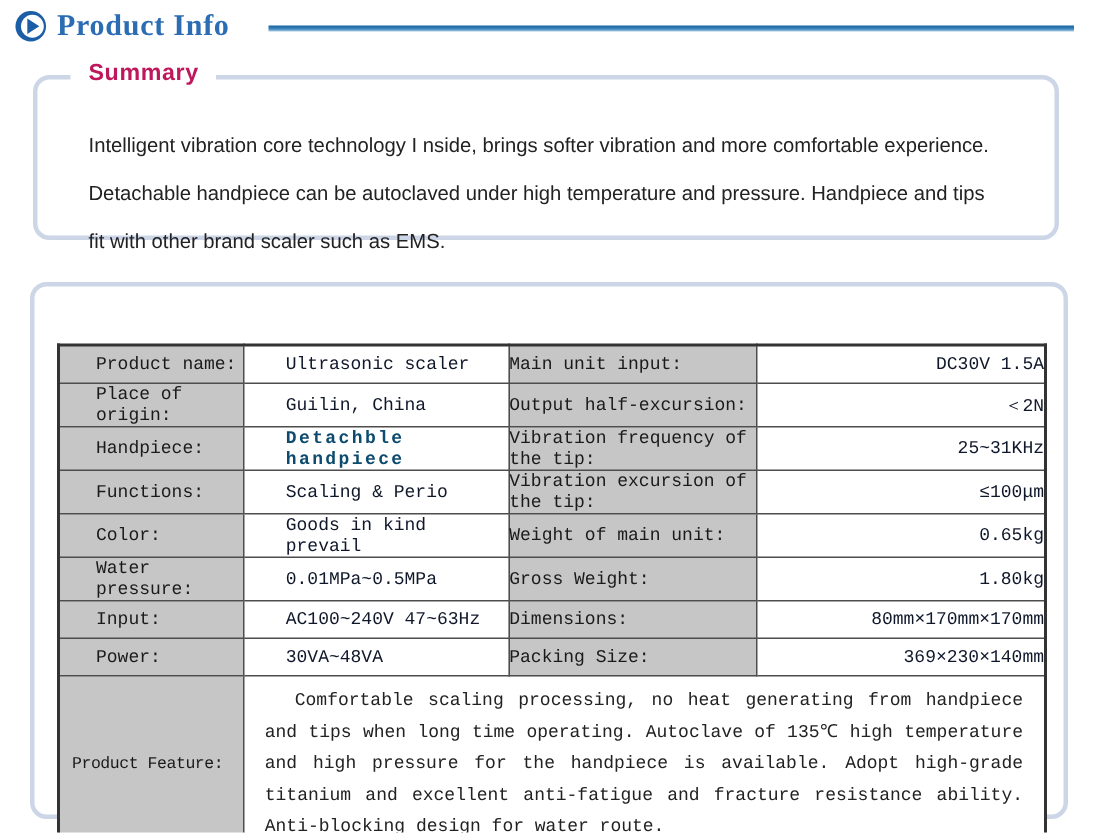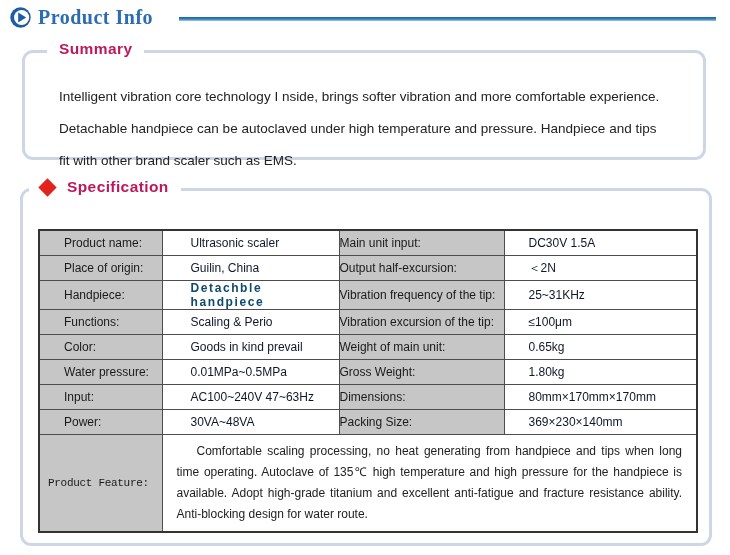--- a/index.html
+++ b/index.html
@@ -17,27 +17,27 @@
   .spec-box{left:20px;top:188px;width:686px;height:352px;}
   .legend{position:absolute;top:-13px;background:#fff;padding:0 12px;font-weight:bold;font-size:15.5px;letter-spacing:0.4px;display:flex;align-items:center;color:#be185d;}
   .summary-box .legend{left:22px;}
   .spec-box .legend{left:6px;}
   .diamond{width:13px;height:13px;background:#e2231d;transform:rotate(45deg);margin-right:13px;flex:0 0 auto;}
 
   .summary-text{margin:28px 34px 0 34px;width:604px;font-size:13.5px;line-height:32px;color:#222;}
 
   
   .spec-table{position:absolute;left:15px;top:38px;border-collapse:collapse;table-layout:fixed;width:658px;border:2px solid #333;}
-  .spec-table td{border:1px solid #4d4d4d;height:24px;font-size:12px;padding:0;vertical-align:middle;}
+  .spec-table td{border:1px solid #4d4d4d;height:24px;font-size:12px;padding:0;vertical-align:middle;font-family:Liberation Mono, monospace;}
   .spec-table col.c1{width:123px;} .spec-table col.c2{width:177px;}
   .spec-table col.c3{width:165px;} .spec-table col.c4{width:193px;}
   td.lbl{background:#c6c6c6;padding-left:24px;color:#1a1a1a;}
   td.lbl-r{padding-left:0;}
   td.val{background:#fff;padding-left:28px;color:#0f172a;}
-  td.val-r{padding-left:24px;}
+  td.val-r{padding-left:24px;text-align:right;}
   td.val.spaced{font-weight:bold;letter-spacing:1.6px;color:#0c4a6e;font-size:12px;}
   td.feature-lbl{background:#c6c6c6;font-family:"Liberation Mono","DejaVu Sans Mono",monospace;font-size:11px;padding-left:8px;letter-spacing:-0.3px;}
   td.feature-val{background:#fff;text-align:justify;padding:6px 14px 6px 14px;font-size:12px;line-height:21px;text-indent:20px;color:#222;}
 </style>
 </head>
 <body>
 
 <div class="hdr">
   <svg class="hdr-icon" viewBox="0 0 21 21">
     <circle cx="10.5" cy="10.5" r="10.2" fill="#1b5ea6"></circle>
@@ -49,24 +49,20 @@
 </div>
 
 <div class="box summary-box">
   <div class="legend">
     <span>Summary</span>
   </div>
   <div class="summary-text">Intelligent vibration core technology I nside, brings softer vibration and more comfortable  experience. Detachable handpiece can be autoclaved under high temperature and pressure. Handpiece and tips fit with other brand scaler such as EMS.</div>
 </div>
 
 <div class="box spec-box">
-  <div class="legend">
-    <span class="diamond"></span>
-    <span>Specification</span>
-  </div>
 
   <table class="spec-table">
     <colgroup>
         <col class="c1">
         <col class="c2">
         <col class="c3">
         <col class="c4">
       </colgroup>
     <tbody>
       <tr>

